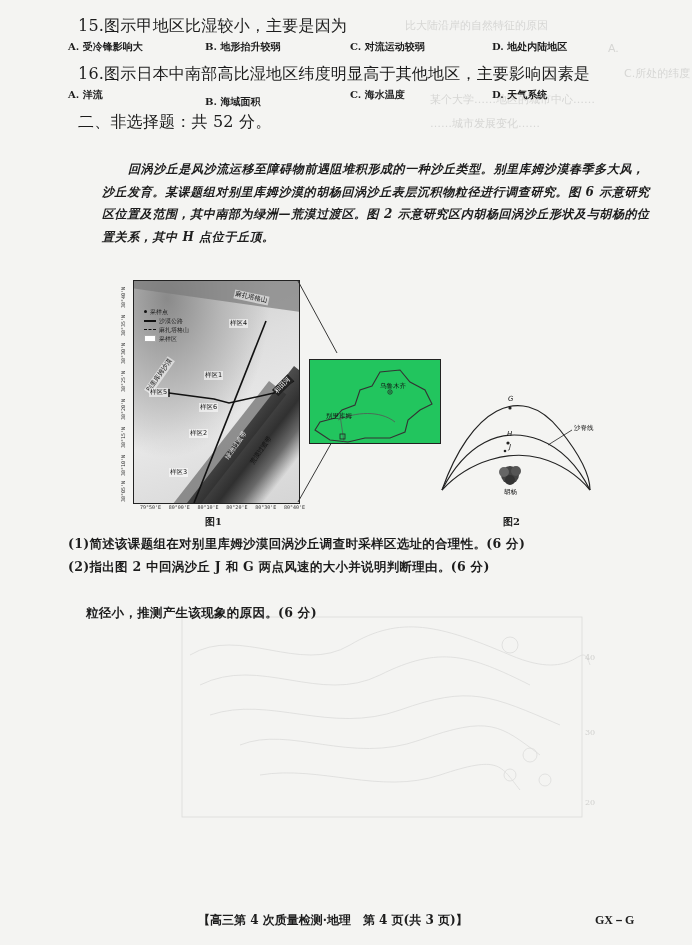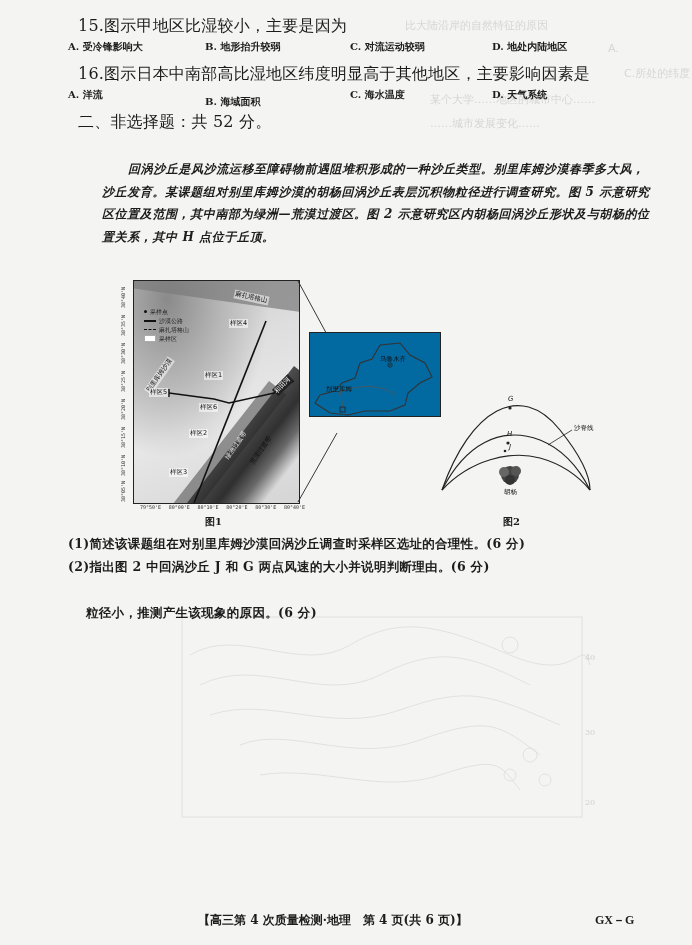--- a/index.html
+++ b/index.html
@@ -99,21 +99,21 @@
   <div class="opt" style="left:68px; top:88px;"><span>A.</span> <span>洋流</span></div>
   <div class="opt" style="left:205px; top:88px;margin-top:7px;"><span>B.</span> <span>海域面积</span></div>
   <div class="opt" style="left:350px; top:88px;"><span>C.</span> <span>海水温度</span></div>
   <div class="opt" style="left:492px; top:88px;"><span>D.</span> <span>天气系统</span></div>
 
   <div class="line" style="left:48px; top:112px;">二、非选择题：共 52 分。</div>
 
 
   <div class="para" style="top:158px;">
     <div><span class="indent"></span><span>回涡沙丘是风沙流运移至障碍物前遇阻堆积形成的一种沙丘类型。别里库姆沙漠春季多大风，</span></div>
-    <div>沙丘发育。某课题组对别里库姆沙漠的胡杨回涡沙丘表层沉积物粒径进行调查研究。图 5 示意研究</div>
+    <div>沙丘发育。某课题组对别里库姆沙漠的胡杨回涡沙丘表层沉积物粒径进行调查研究。图 6 示意研究</div>
     <div>区位置及范围，其中南部为绿洲—荒漠过渡区。图 2 示意研究区内胡杨回涡沙丘形状及与胡杨的位</div>
     <div>置关系，其中 H 点位于丘顶。</div>
   </div>
 
   <div class="lat-ticks">
     <span style="top:2px">38°40'N</span>
     <span style="top:30px">38°35'N</span>
     <span style="top:58px">38°30'N</span>
     <span style="top:86px">38°25'N</span>
     <span style="top:114px">38°20'N</span>
@@ -172,21 +172,21 @@
     <span>80°20'E</span>
     <span>80°30'E</span>
     <span>80°40'E</span>
   </div>
   <div class="caption" style="left:205px; top:515px;">图1</div>
 
   <svg style="left:0; top:0;" width="692" height="945">
     <line x1="298" y1="281" x2="337" y2="353" stroke="#222" stroke-width="0.9"></line>
     <line x1="298" y1="502" x2="337" y2="433" stroke="#222" stroke-width="0.9"></line>
   </svg>
-  <div style="position:absolute; left:309px; top:332px; width:130px; height:83px; border:1.2px solid #222; background:#0369a1;">
+  <div style="position:absolute; left:309px; top:359px; width:130px; height:83px; border:1.2px solid #222; background:#22c55e;">
     <svg style="left:0; top:0;" width="130" height="83" viewBox="0 0 130 83">
       <path d="M5 70 L10 62 L25 58 L32 50 L45 45 L50 30 L62 26 L70 12 L90 10 L100 22 L115 30 L122 44 L110 50 L98 60 L95 72 L80 78 L55 78 L38 82 L20 80 Z" fill="none" stroke="#333" stroke-width="1.1"></path>
       <path d="M28 60 C45 52, 70 50, 85 62" fill="none" stroke="#555" stroke-width="0.8"></path>
       <line x1="30" y1="55" x2="34" y2="82" stroke="#555" stroke-width="0.7"></line>
       <circle cx="80" cy="32" r="2.2" fill="none" stroke="#222" stroke-width="0.8"></circle>
       <circle cx="80" cy="32" r="0.8" fill="#222"></circle>
       <rect x="30" y="74" width="5" height="5" fill="none" stroke="#222" stroke-width="0.8"></rect>
     </svg>
     <div class="maplabel" style="left:69px; top:22px; background:transparent;">乌鲁木齐</div>
     <div class="maplabel" style="left:15px; top:52px; background:transparent;">别里库姆</div>
@@ -211,15 +211,15 @@
   <div class="maplabel" style="left:506px; top:430px; background:transparent; font-style:italic; font-size:7px;">H</div>
   <div class="maplabel" style="left:508px; top:443px; background:transparent; font-style:italic; font-size:7px;">J</div>
   <div class="maplabel" style="left:573px; top:424px; background:transparent;">沙脊线</div>
   <div class="maplabel" style="left:503px; top:488px; background:transparent;">胡杨</div>
   <div class="caption" style="left:503px; top:515px;">图2</div>
 
   <div class="q" style="top:536px;">(1)简述该课题组在对别里库姆沙漠回涡沙丘调查时采样区选址的合理性。(6 分)</div>
   <div class="q" style="top:559px;">(2)指出图 2 中回涡沙丘 J 和 G 两点风速的大小并说明判断理由。(6 分)</div>
   <div class="q" style="top:605px; left:86px;">粒径小，推测产生该现象的原因。(6 分)</div>
 
-  <div class="footer" style="left:198px;">【高三第 4 次质量检测·地理　第 4 页(共 6 页)】</div>
+  <div class="footer" style="left:198px;">【高三第 4 次质量检测·地理　第 4 页(共 3 页)】</div>
   <div class="footer" style="left:595px; font-family:'Liberation Serif', serif;">GX－G</div>
 </div>
 
 </body></html>

